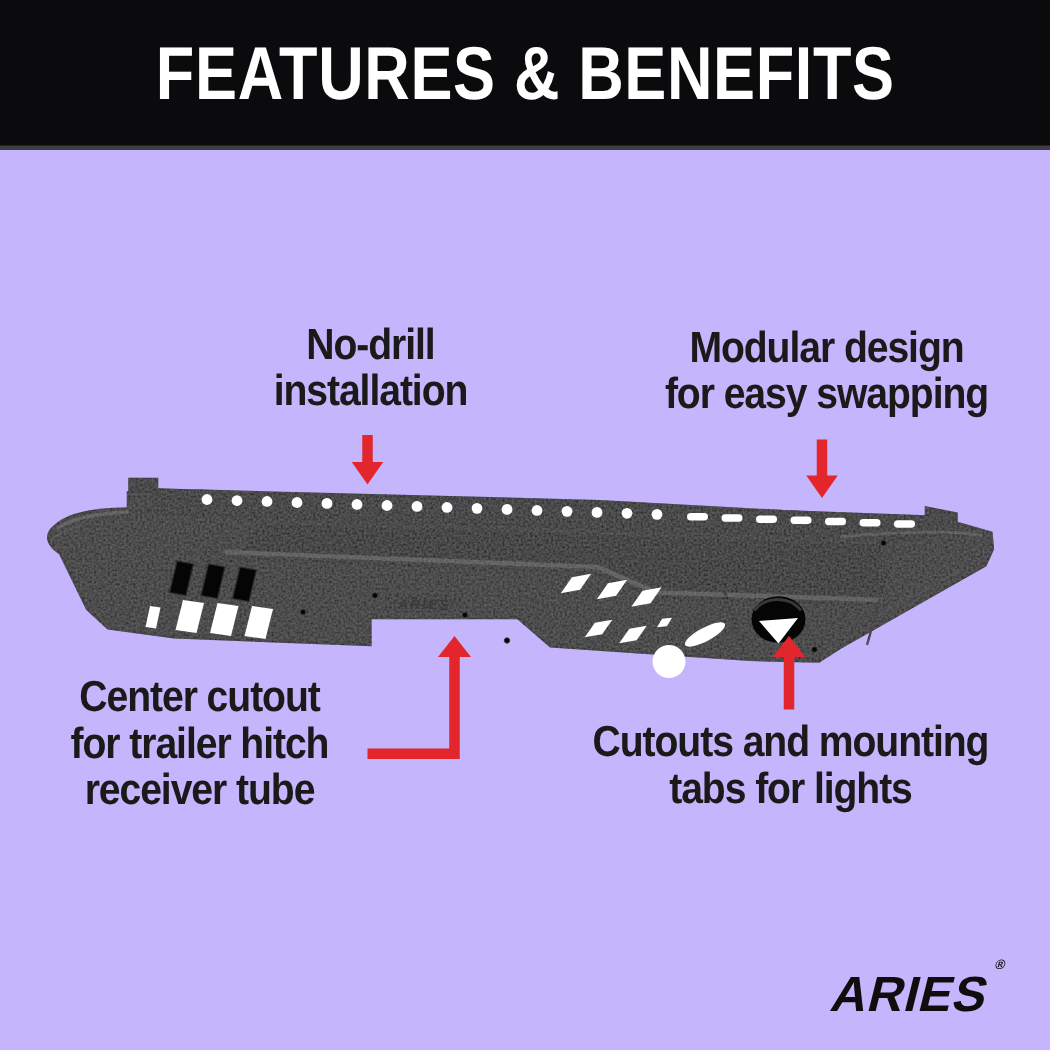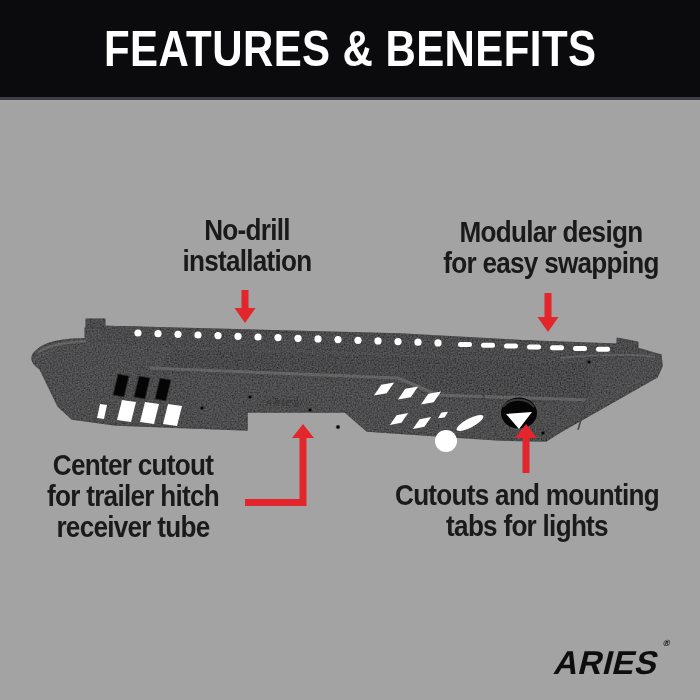--- a/index.html
+++ b/index.html
@@ -1,17 +1,17 @@
 <!DOCTYPE html>
 <html><head>
 <meta charset="utf-8">
 <style>
   html,body{margin:0;padding:0;background:#ffffff;}
   .stage{
-    position:relative;width:700px;height:700px;overflow:hidden;background:#a3a3a3;
+    position:relative;width:700px;height:700px;overflow:hidden;background:#c4b5fd;
     font-family:"Liberation Sans",sans-serif;
   }
   .header-bar{
     position:absolute;left:0;top:0;width:700px;height:97px;background:#0b0b0d;
     border-bottom:3px solid #3e3e44;display:flex;align-items:center;justify-content:center;
   }
   .header-bar h1{
     margin:0;color:#ffffff;font-size:50px;font-weight:bold;letter-spacing:0.5px;
     transform:scaleX(0.84);white-space:nowrap;
   }

